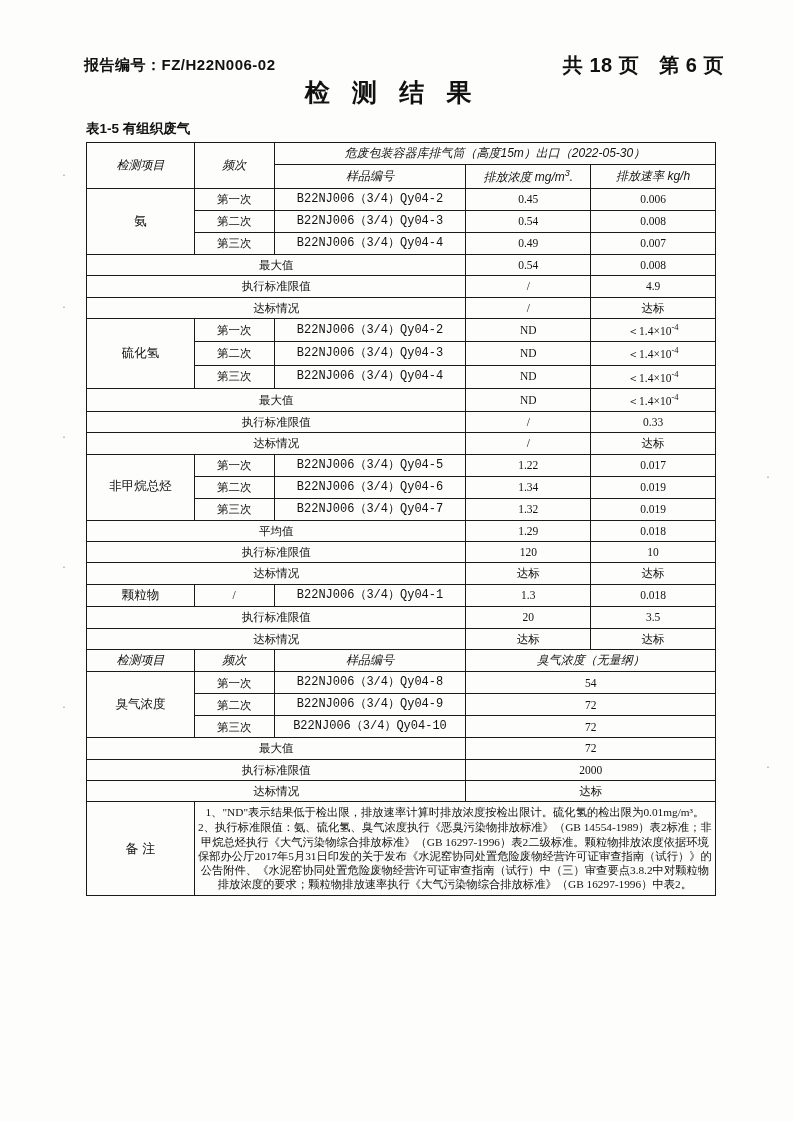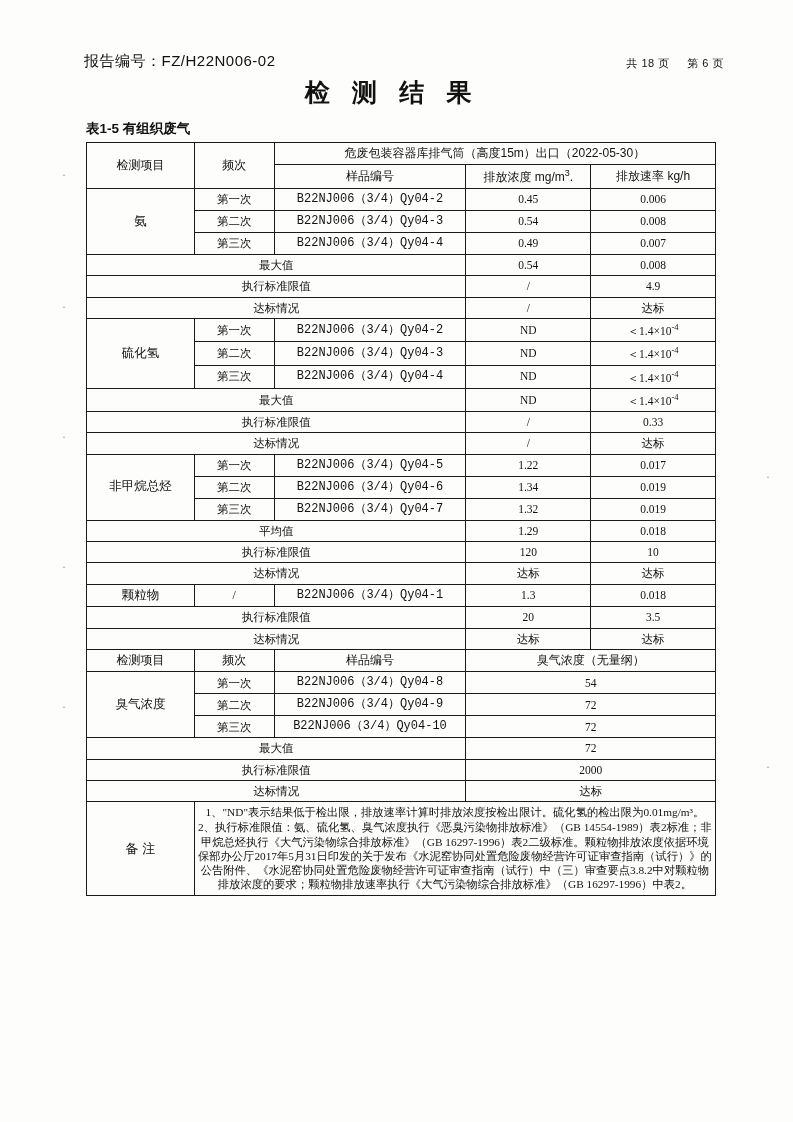--- a/index.html
+++ b/index.html
@@ -22,31 +22,31 @@
     height: 1122px;
     background: #fdfdfb;
   }
   .header-row {
     position: absolute;
     top: 52px;
     left: 84px;
     width: 640px;
     display: flex;
     justify-content: space-between;
-    align-items: flex-end;
+    align-items: center;
     font-size: 15px;
     font-family: "Liberation Sans", sans-serif;
-    font-weight: normal;
+    font-weight: bold;
     letter-spacing: 0.5px;
   }
   .report-no {
     font-size: 15px;
   }
   .page-no {
-    font-size: 11px;
+    font-size: 20px;
   }
   .page-no span { margin-left: 14px; }
   .doc-title {
     position: absolute;
     top: 76px;
     left: 0;
     width: 784px;
     text-align: center;
     font-size: 25px;
     font-weight: bold;
@@ -79,20 +79,21 @@
   }
   td.sample-no, th.sample-no {
     font-family: "Liberation Mono", monospace;
     font-size: 12px;
     letter-spacing: 0px;
   }
   .hdr {
     font-family: "Liberation Sans", sans-serif;
     font-weight: bold;
     font-size: 12px;
+    font-style: italic;
   }
   .grp-title {
     font-family: "Liberation Sans", sans-serif;
     font-weight: bold;
     font-size: 12.5px;
   }
   .unit-sup {
     font-size: 9px;
     vertical-align: super;
   }

